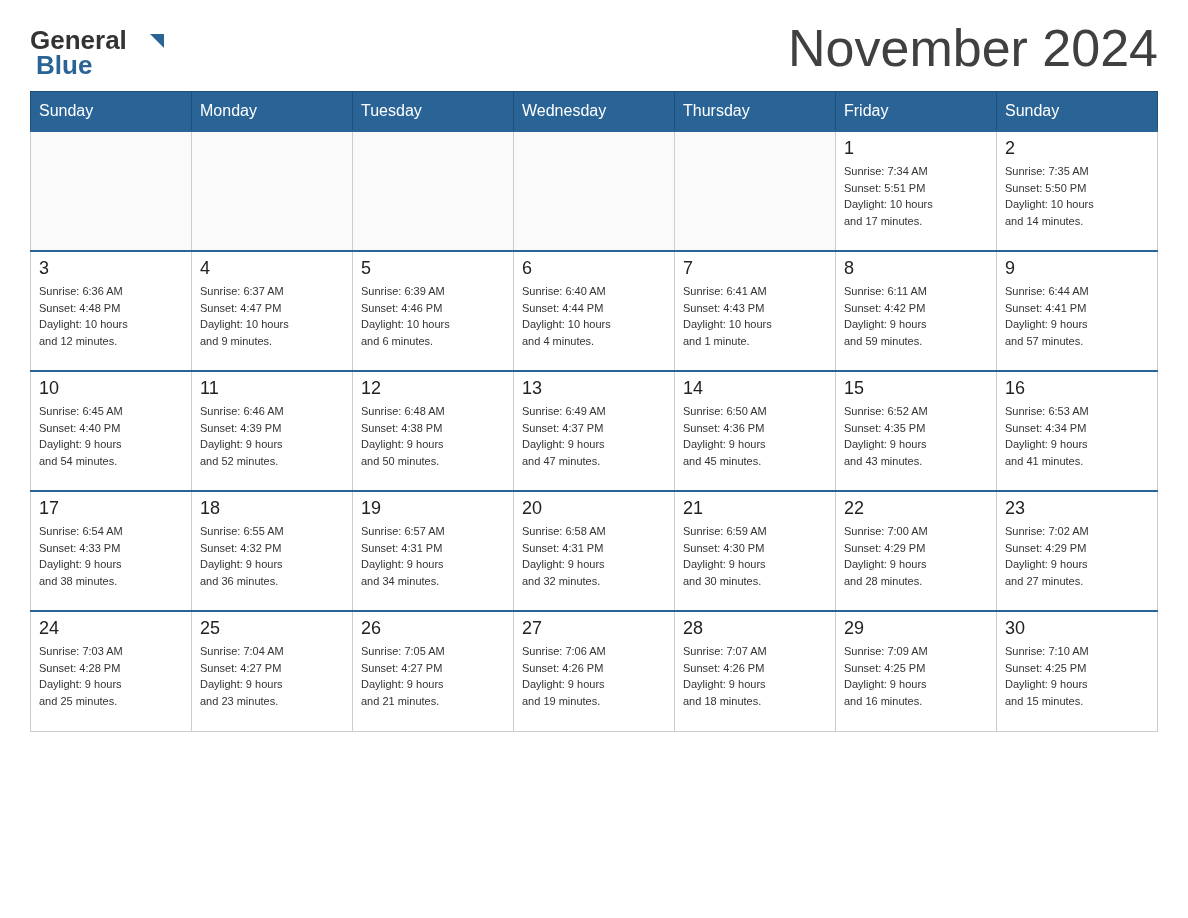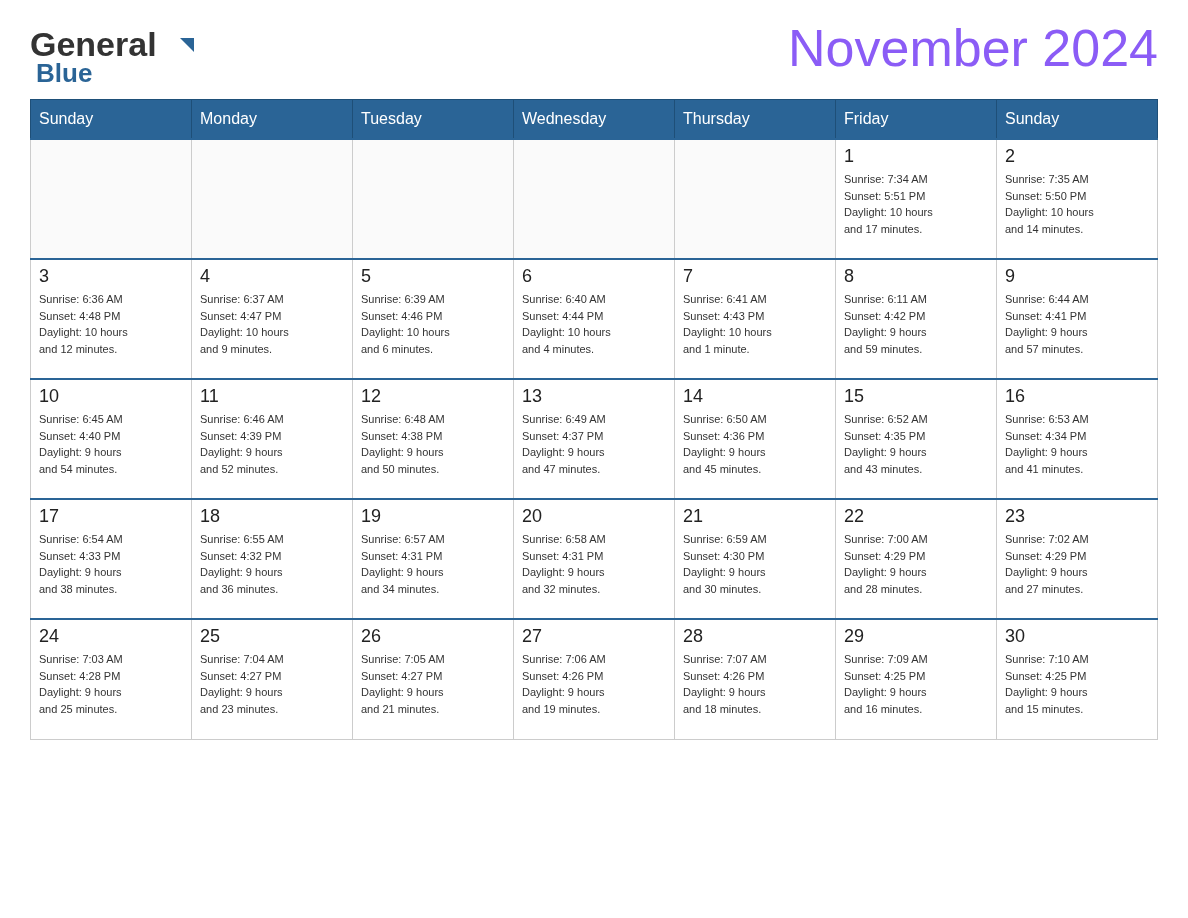--- a/index.html
+++ b/index.html
@@ -22,21 +22,21 @@
       flex-direction: column;
       align-items: flex-start;
       padding-top: 5px;
     }
     .title-section {
       text-align: right;
     }
     .month-title {
       font-size: 52px;
       font-weight: normal;
-      color: #8b5cf6;
+      color: #404040;
       line-height: 1.1;
     }
     .location-title {
       font-size: 22px;
       color: #555;
       margin-top: 4px;
     }
     .calendar {
       width: 100%;
       border-collapse: collapse;
@@ -80,21 +80,21 @@
     }
     .calendar tbody tr td {
       border-top: 2px solid #2a6496;
     }
   </style>
 </head>
 <body>
 
 <div class="header">
   <div class="logo">
-    <div style="display:flex; align-items:center; font-size:34px; font-weight:bold; color:#333;gap:16px;">
+    <div style="display:flex; align-items:center; font-size:26px; font-weight:bold; color:#333;gap:16px;">
       <span>General</span>
       <svg width="22" height="22" viewBox="0 0 22 22" style="margin: 0 1px;">
         <polygon points="6,4 20,4 20,18" fill="#2a6496"></polygon>
       </svg>
     </div>
     <div style="font-size:26px; font-weight:bold; color:#2a6496; margin-top:-6px; margin-left:6px;">Blue</div>
   </div>
   <div class="title-section">
     <div class="month-title">November 2024</div>
   </div>

